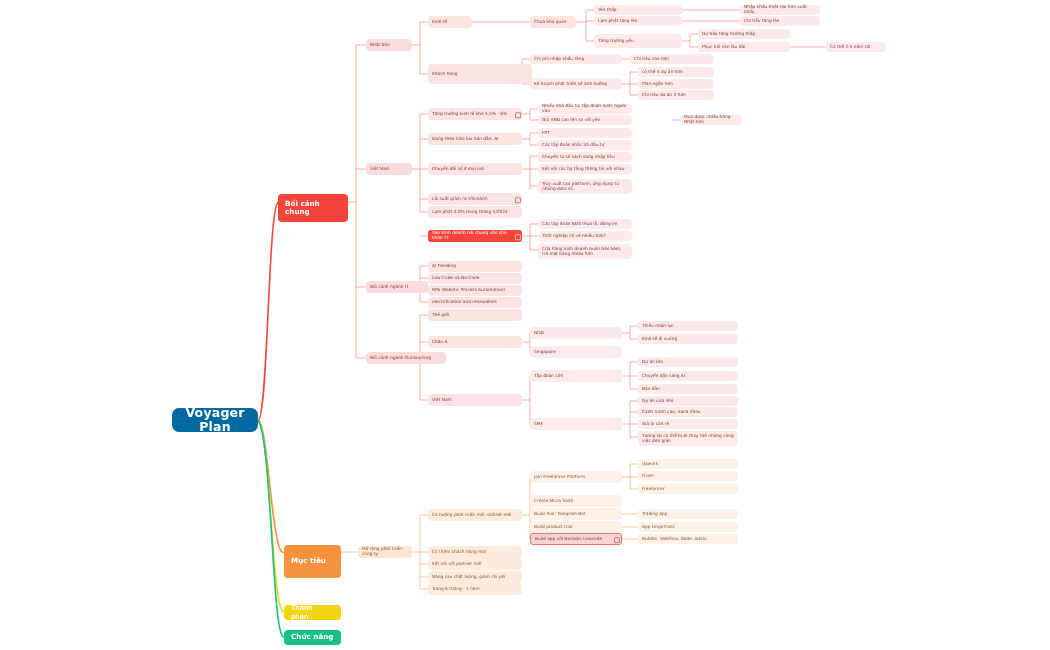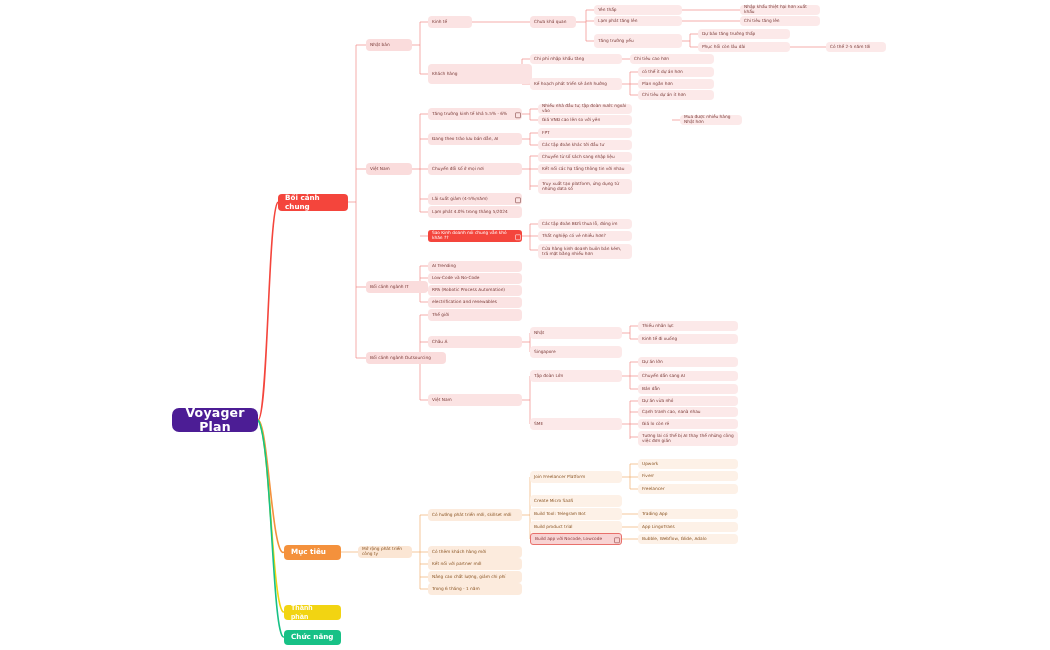--- a/index.html
+++ b/index.html
@@ -4,21 +4,21 @@
 <style>
   html,body{margin:0;padding:0;background:#ffffff;}
   body{width:1050px;height:650px;overflow:hidden;
        font-family:"DejaVu Sans","Liberation Sans",sans-serif;}
   #stage{position:relative;width:1050px;height:650px;}
   svg.links{position:absolute;left:0;top:0;width:1050px;height:650px;pointer-events:none;}
   .node{position:absolute;box-sizing:border-box;border-radius:4px;
         display:flex;align-items:center;line-height:1.15;}
   .node .txt{display:block;width:100%;}
   
-  .root{background:#4c1d95;color:#ffffff;border-radius:7px;
+  .root{background:#0369a1;color:#ffffff;border-radius:7px;
         font-size:12.5px;font-weight:bold;padding:0 12px;letter-spacing:.2px;}
   
   .pill{color:#ffffff;font-size:7.2px;font-weight:bold;border-radius:4px;
         padding:0 7px;}
   .pill.red{background:#f4453c;}
   .pill.orange{background:#f4913c;}
   .pill.yellow{background:#f2d412;font-family:Liberation Mono, monospace;}
   .pill.green{background:#17c186;}
   
   .pink{background:#fadcdc;color:#7a3b38;font-size:4.3px;padding:2px 4px;}
@@ -179,24 +179,24 @@
       <path d="M622,514 L638,514"></path>
       <path d="M622,527 L638,527"></path>
       <path d="M622,539 L638,539"></path>
     </g>
   </svg>
 
   <div class="node root" style="left:172px;top:408px;width:86px;height:24px;justify-content:center;">
     <span class="txt" style="text-align:center;">Voyager Plan</span>
   </div>
 
-  <div class="node pill red" style="left:278px;top:194px;width:70px;height:17px;">
+  <div class="node pill red" style="left:278px;top:194px;width:70px;height:28px;">
     <span class="txt">Bối cảnh chung</span>
     </div>
-  <div class="node pill orange" style="left:284px;top:545px;width:57px;height:15px;">
+  <div class="node pill orange" style="left:284px;top:545px;width:57px;height:33px;">
     <span class="txt">Mục tiêu</span>
     </div>
   <div class="node pill yellow" style="left:284px;top:605px;width:57px;height:15px;">
     <span class="txt">Thành phần</span>
     </div>
   <div class="node pill green" style="left:284px;top:630px;width:57px;height:15px;">
     <span class="txt">Chức năng</span>
     </div>
 
   <div class="node pink" style="left:366px;top:39px;width:46px;height:12px;">

